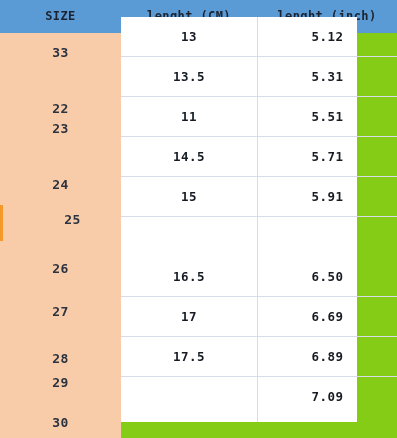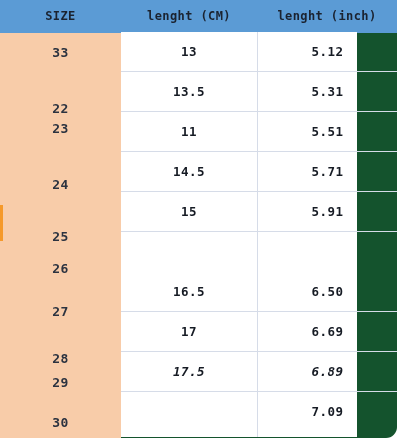--- a/index.html
+++ b/index.html
@@ -11,22 +11,21 @@
     width: 397px;
     height: 438px;
     font-family: "DejaVu Sans Mono", "Liberation Mono", monospace;
     overflow: hidden;
   }
 
   #chart {
     position: relative;
     width: 397px;
     height: 438px;
-    background: #14532d;
-    border-radius: 11px;
+    background: #84cc16;
   }
 
   
   .header-bar {
     position: absolute;
     left: 0;
     top: 0;
     width: 397px;
     height: 33px;
     background: #5b9bd5;
@@ -75,21 +74,21 @@
     top: 205px;
     width: 3px;
     height: 36px;
     background: #f5992b;
   }
 
   
   .value-grid {
     position: absolute;
     left: 121px;
-    top: 32px;
+    top: 17px;
     width: 236px;
     height: 405px;
     background: #ffffff;
   }
   .grid-row {
     position: absolute;
     left: 0;
     width: 276px;
     height: 40px;
     border-bottom: 1px solid #d6dce8;
@@ -130,21 +129,21 @@
     <div class="header-cell header-size">SIZE</div>
     <div class="header-cell header-cm">lenght (CM)</div>
     <div class="header-cell header-inch">lenght (inch)</div>
   </div>
 
   <div class="size-column" id="size-column">
       <div class="size-label" style="top: 12px;">33</div>
       <div class="size-label" style="top: 56px; margin-top: 12px;">22</div>
       <div class="size-label" style="top: 88px;">23</div>
       <div class="size-label" style="top: 144px;">24</div>
-      <div class="size-label" style="top: 196px;">25</div>
+      <div class="size-label" style="top: 179px; padding-left: 12px;">25</div>
       <div class="size-label" style="top: 228px;">26</div>
       <div class="size-label" style="top: 271px;">27</div>
       <div class="size-label" style="top: 318px;">28</div>
       <div class="size-label" style="top: 342px;">29</div>
       <div class="size-label" style="top: 382px;">30</div>
     </div>
 
   <div class="edge-accent"></div>
 
   <div class="value-grid" id="value-grid">
@@ -170,21 +169,21 @@
         <div class="cell cell-inch">5.91</div>
       </div>
       <div class="grid-row" style="top: 240px;">
         <div class="cell cell-cm">16.5</div>
         <div class="cell cell-inch">6.50</div>
       </div>
       <div class="grid-row" style="top: 280px;">
         <div class="cell cell-cm">17</div>
         <div class="cell cell-inch">6.69</div>
       </div>
-      <div class="grid-row" style="top: 320px; font-style: italic;">
+      <div class="grid-row" style="top: 320px;">
         <div class="cell cell-cm">17.5</div>
         <div class="cell cell-inch">6.89</div>
       </div>
       <div class="grid-row last" style="top: 360px;">
         <div class="cell cell-inch">7.09</div>
       </div>
     </div>
 
 </div>
 

